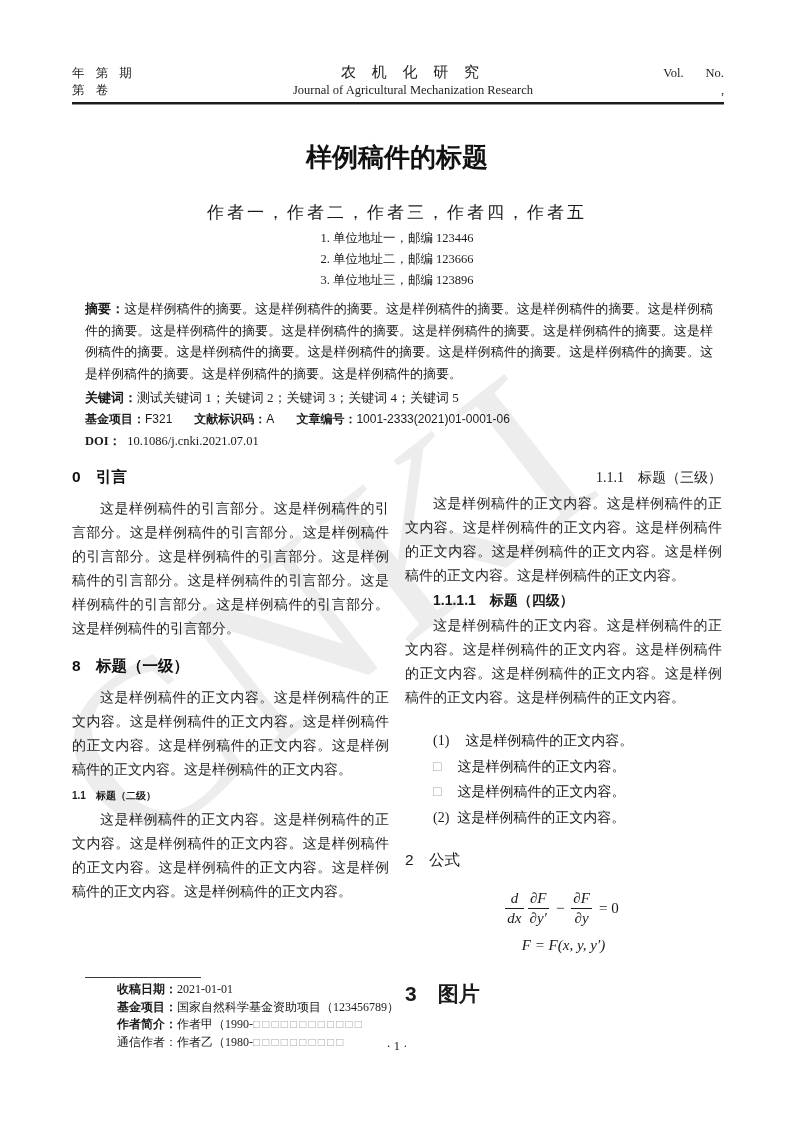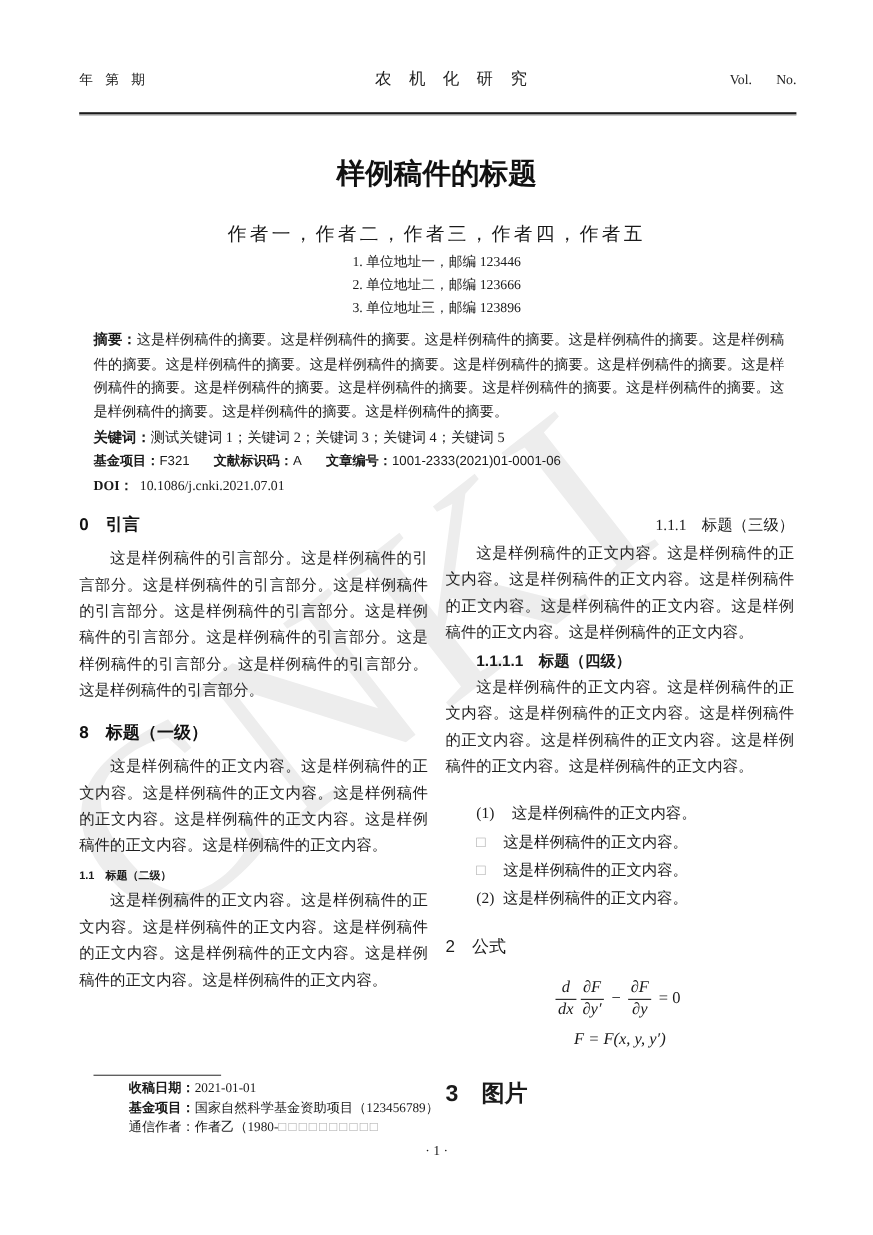--- a/index.html
+++ b/index.html
@@ -93,20 +93,25 @@
   <div class="watermark">CNKI</div>
 
   <div class="content">
 
     <div class="hdr">
       <div class="hdr-row">
         <span class="hdr-left">年 第 期</span>
         <span class="hdr-center1">农 机 化 研 究</span>
         <span class="hdr-right"><span class="vol">Vol.</span><span>No.</span></span>
       </div>
+      <div class="hdr-row">
+        <span class="hdr-left">第 卷</span>
+        <span class="hdr-center2">Journal of Agricultural Mechanization Research</span>
+        <span class="hdr-right">,</span>
+      </div>
     </div>
     <div class="double-rule"></div>
 
     <div class="title">样例稿件的标题</div>
     <div class="authors">作者一，作者二，作者三，作者四，作者五</div>
     <div class="affils">
       <div>1. 单位地址一，邮编 123446</div>
       <div>2. 单位地址二，邮编 123666</div>
       <div>3. 单位地址三，邮编 123896</div>
     </div>
@@ -164,19 +169,20 @@
         <div class="formula2">F = F(x, y, y′)</div>
 
         <div class="h-sec3">3　图片</div>
       </div>
     </div>
 
     <div class="foot-rule"></div>
     <div class="footnotes">
       <div><span class="label">收稿日期：</span><span>2021-01-01</span></div>
       <div><span class="label">基金项目：</span><span>国家自然科学基金资助项目（123456789）</span></div>
+      <div><span class="label">作者简介：</span><span>作者甲（1990-</span><span class="boxes">□□□□□□□□□□□□</span></div>
       <div><span class="label normal">通信作者：</span><span>作者乙（1980-</span><span class="boxes">□□□□□□□□□□</span></div>
     </div>
 
     <div class="pageno">· 1 ·</div>
 
   </div>
 </div>
 
 </body></html>

